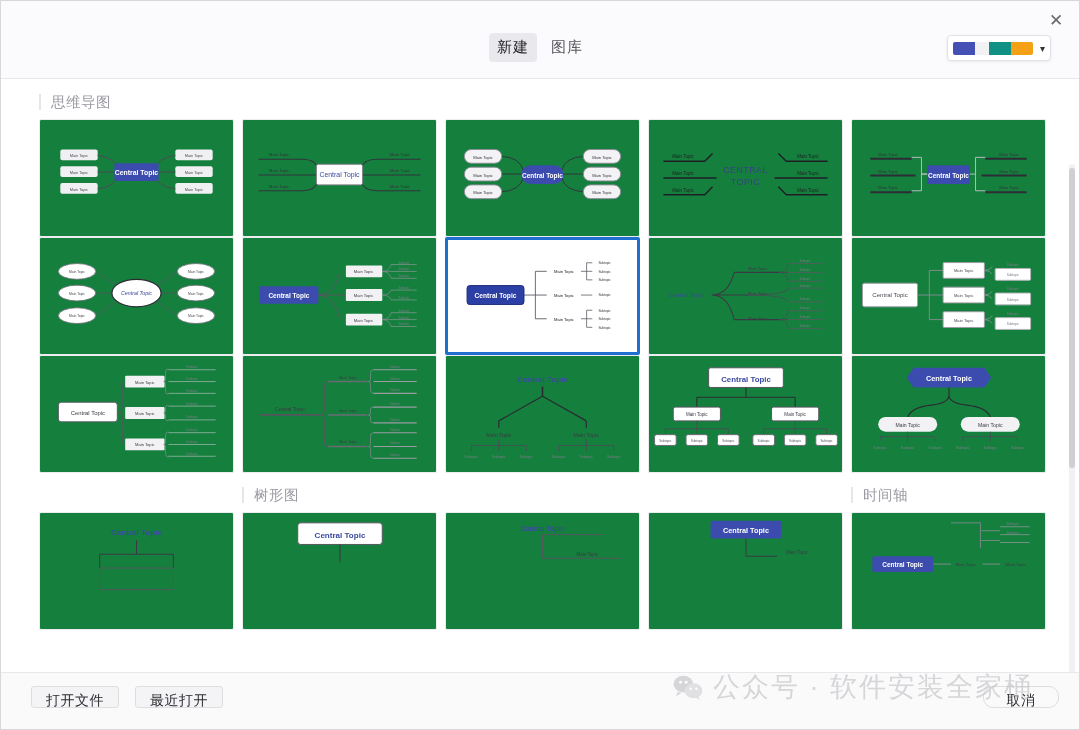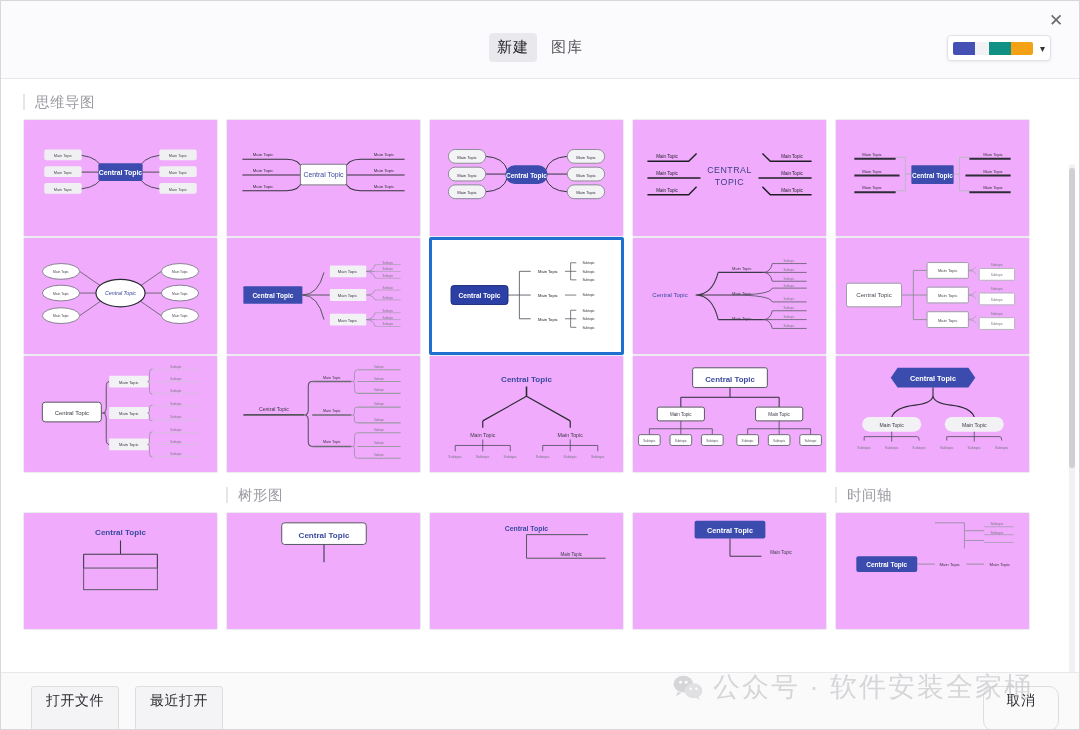--- a/index.html
+++ b/index.html
@@ -29,42 +29,42 @@
                   box-shadow: 0 1px 3px rgba(0,0,0,.07); }
   .sw { height: 13px; }
   .sw1 { width: 22px; background: #4550b5; border-radius: 2px 0 0 2px; }
   .sw2 { width: 14px; background: #f2f2f4; }
   .sw3 { width: 22px; background: #119183; }
   .sw4 { width: 22px; background: #f5a115; border-radius: 0 2px 2px 0; }
   .chev { margin-left: auto; font-size: 10px; color: #333; }
 
   
   .content { position: absolute; top: 79px; left: 0; right: 0; bottom: 57px;
-             overflow: hidden; background: #fff; padding: 0 22px; }
+             overflow: hidden; background: #fff; padding: 0 38px; }
   .scrollbar { position: absolute; right: 4px; top: 84px; width: 6px; height: 560px;
                background: #f1f1f3; border-radius: 3px; }
   .scrollthumb { position: absolute; right: 4px; top: 88px; width: 6px; height: 300px;
                  background: #cfcfd4; border-radius: 3px; cursor: pointer; }
 
   .sec-title { font-size: 14.5px; color: #9a9aa2; padding-left: 10px;
                border-left: 2px solid #e6e6ea; line-height: 16px; letter-spacing: .5px; }
   .hdr-row { display: flex; gap: 8px; margin: 14px 0 9px; }
   .hdr-cell { width: 195px; flex: 0 0 195px; }
 
   .row { display: flex; gap: 8px; }
-  .card { width: 195px; flex: 0 0 195px; height: 118px; background: #f0abfc;
+  .card { width: 195px; flex: 0 0 195px; height: 118px; background: #15803d;
           border: 1px solid #ececf0; border-radius: 2px; position: relative;
           cursor: pointer; overflow: hidden; }
   .card.selected { border: 3px solid #1f6fd0; background: #fff; }
   .card svg { display: block; width: 100%; height: 100%; }
 
   
   .footer { position: absolute; left: 0; right: 0; bottom: 0; height: 57px;
             background: #fafafb; border-top: 1px solid #e8e8ec; }
-  .btn { position: absolute; top: 13px; height: 45px; font-size: 14px;
+  .btn { position: absolute; top: 13px; height: 22px; font-size: 14px;
          border: 1px solid #dededf; background: #f4f4f6; color: #2c2c31;
          border-radius: 3px; padding: 0 14px; cursor: pointer; line-height: 27px;
          letter-spacing: .5px; }
   .btn-open { left: 30px; }
   .btn-recent { left: 134px; }
   .btn-create { right: 104px; background: #2688dd; border-color: #2688dd;
                 color: #fff; width: 78px; text-align: center; padding: 0; margin-top: 44px; }
   .btn-cancel { right: 20px; width: 76px; text-align: center; padding: 0;
                 background: #fafafb; border-radius: 10px; }
 

